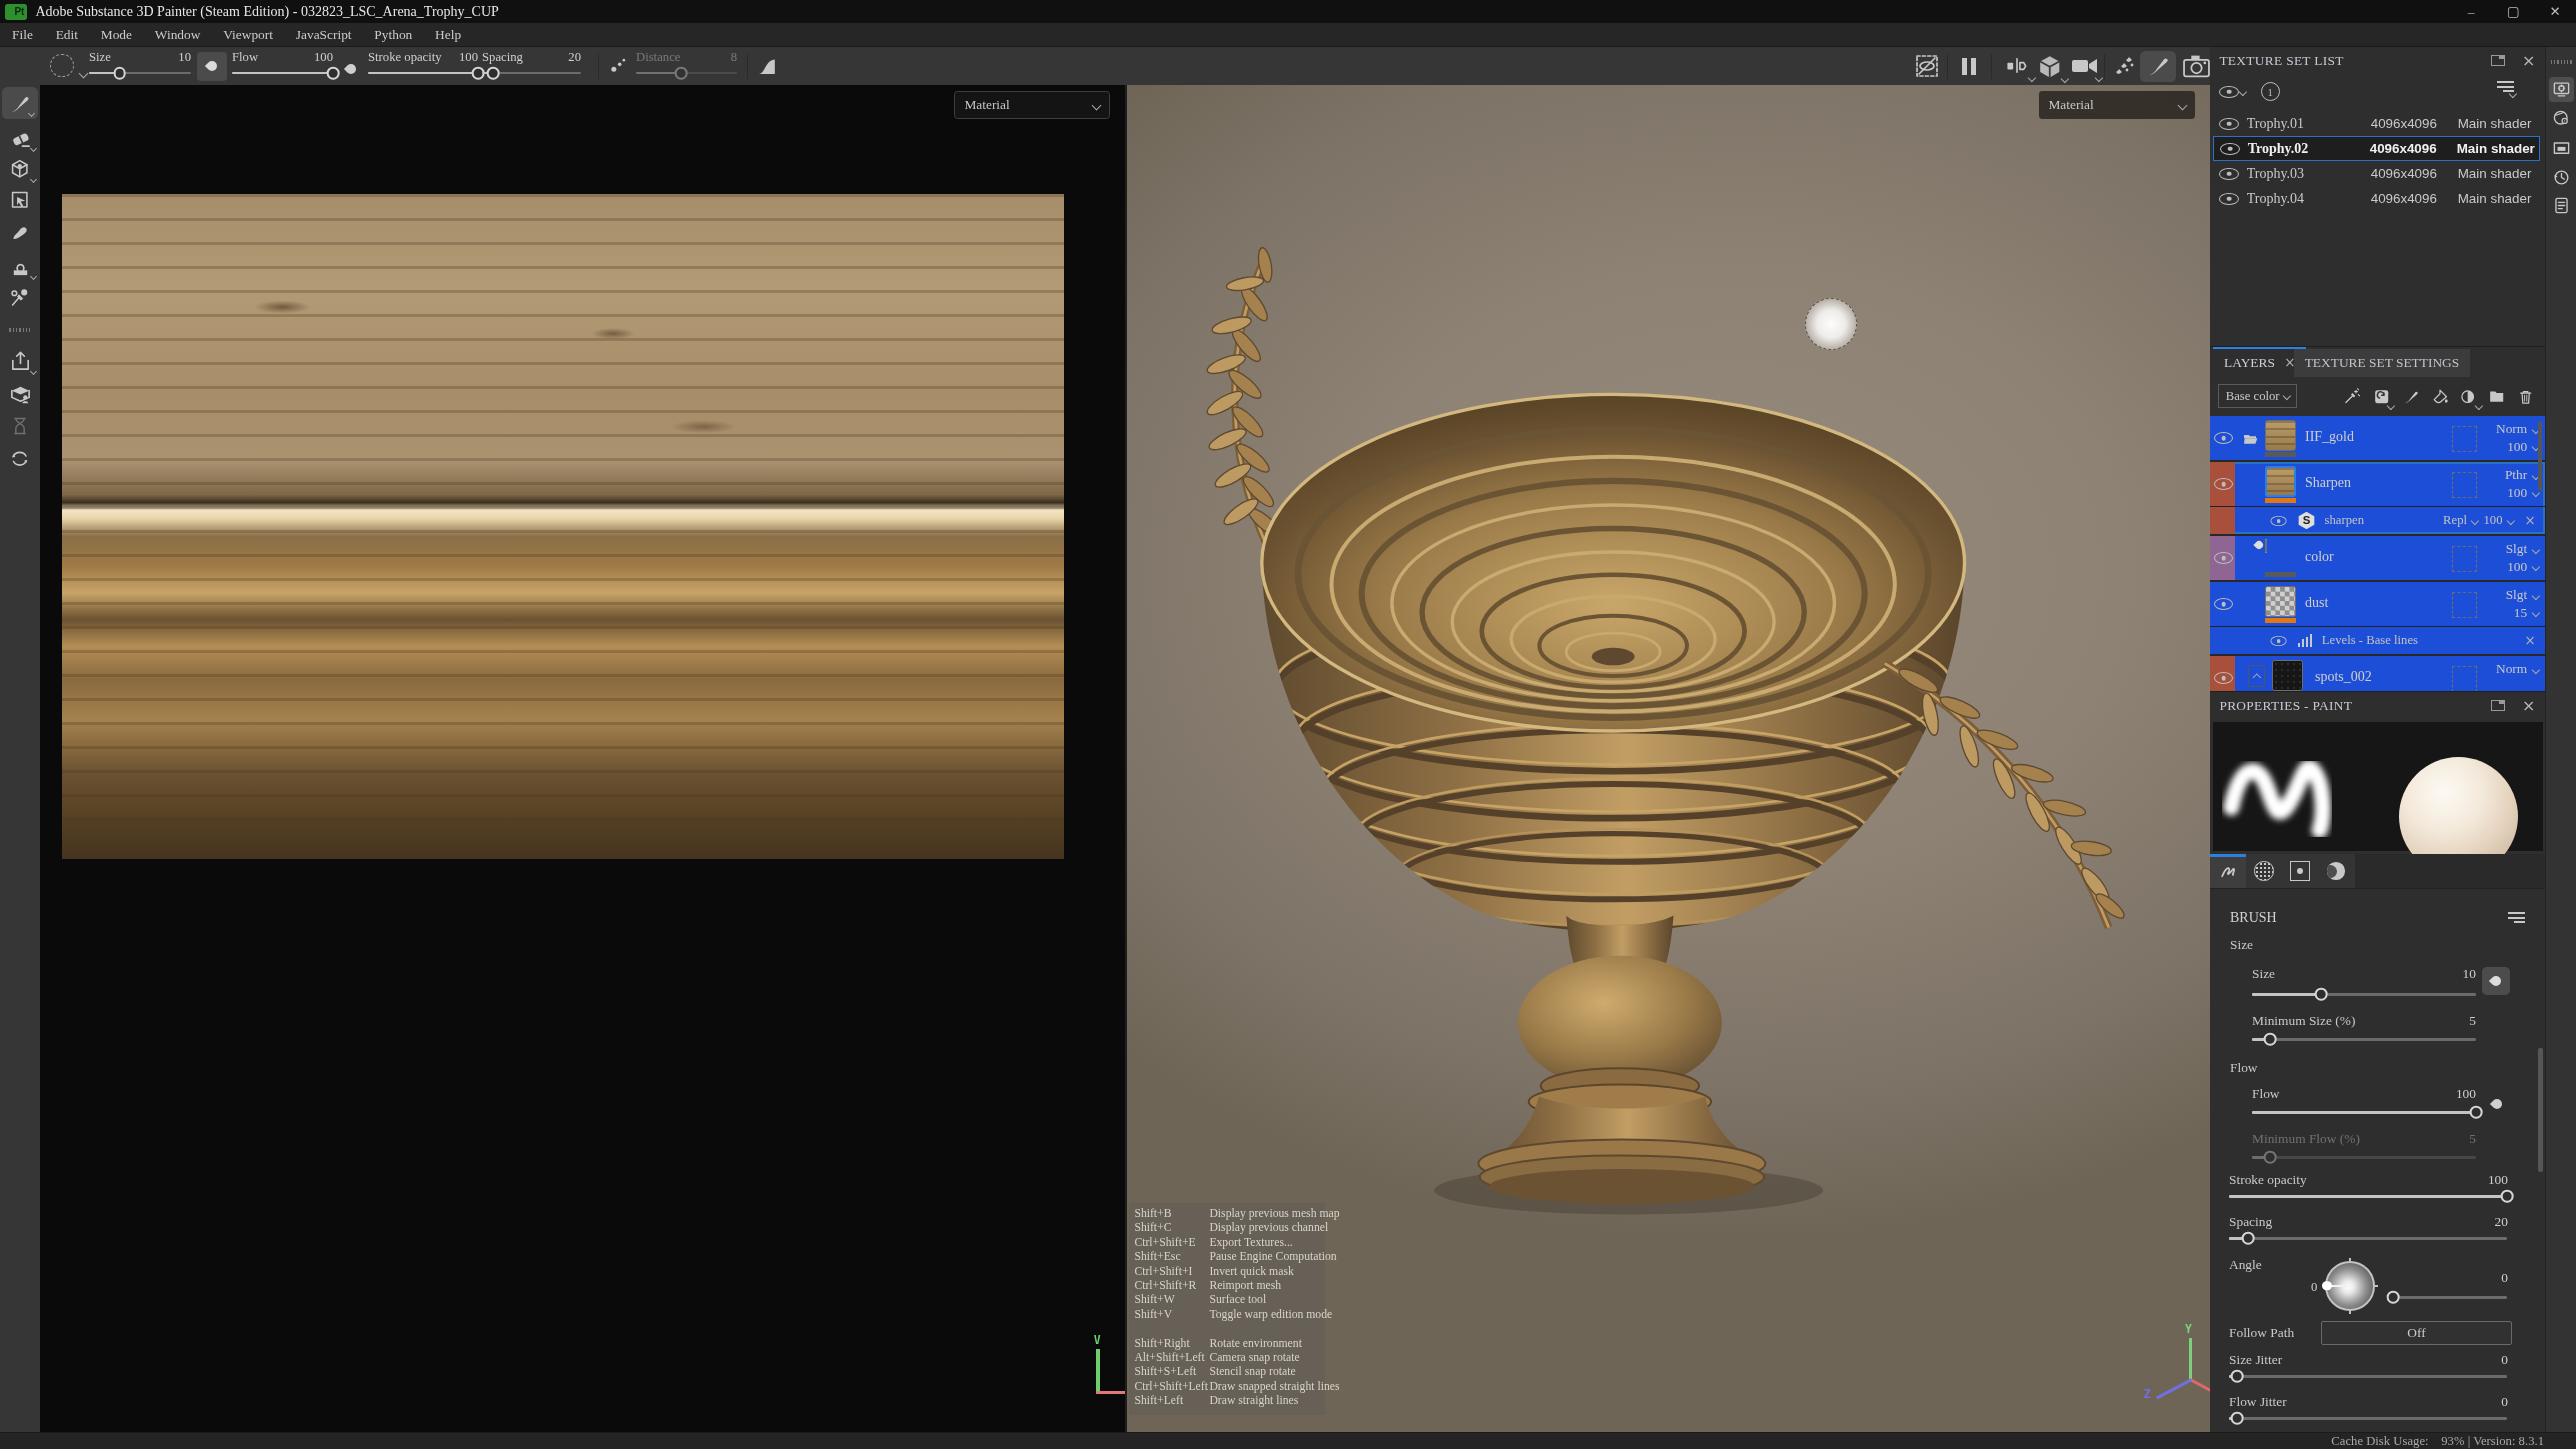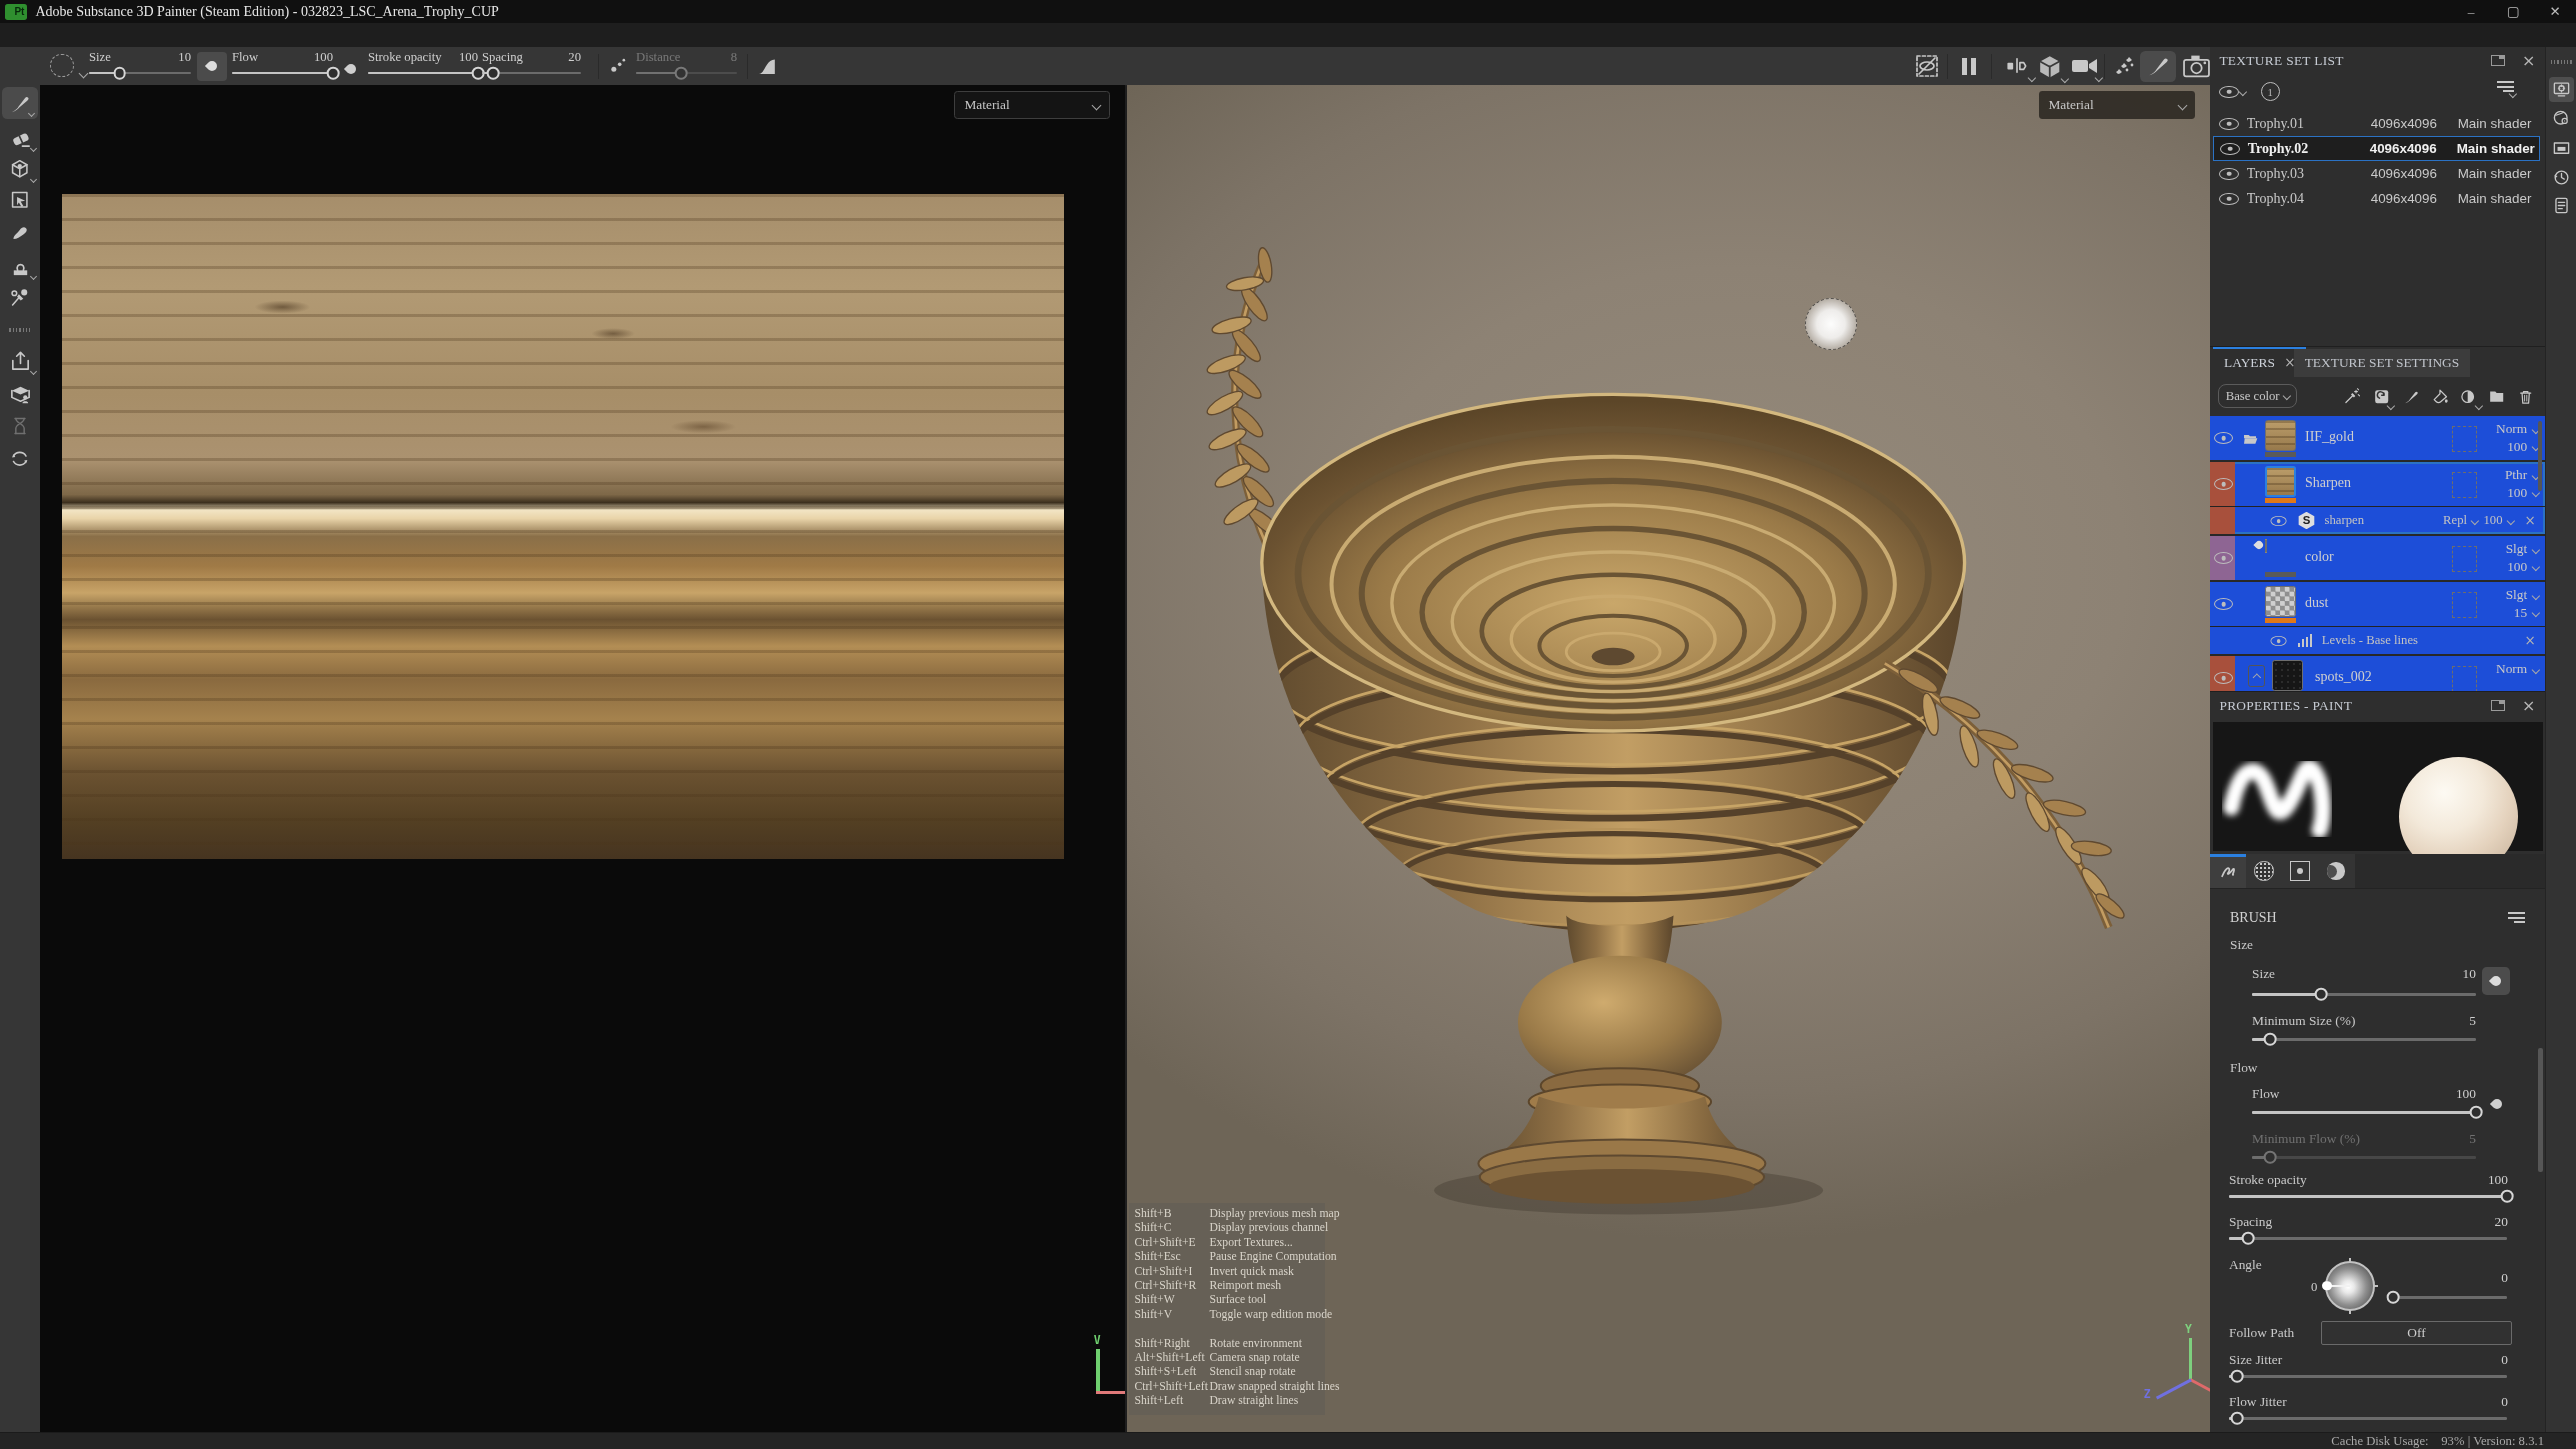--- a/index.html
+++ b/index.html
@@ -106,21 +106,21 @@
   .tslrow .res{width:87px;font-family:"Liberation Sans",sans-serif;font-size:13.4px;}
   .tslrow .shd{width:82px;font-family:"Liberation Sans",sans-serif;font-size:13.4px;}
   .tslrow.sel{background:#1e1e1e;border:1.3px solid #2b72c4;font-weight:bold;color:#f0f0f0;}
   .eye{display:inline-block;width:17.4px;height:10px;border:1.3px solid #bdbdbd;border-radius:50%;position:relative;flex:none;}
   .eye::after{content:"";position:absolute;left:50%;top:50%;width:4.7px;height:4.7px;background:#bdbdbd;border-radius:50%;transform:translate(-50%,-50%);}
 
   
   .ltab{position:absolute;top:2px;height:28px;display:flex;align-items:center;padding:0 10.7px;font-size:13.4px;color:#cdd2da;}
   .ltab.on{border-top:2.7px solid #2b80e0;background:#2e2e2e;top:0;}
   .ltab.off{background:#3c3c3c;color:#c0c4cb;}
-  .chandd{position:absolute;left:8px;top:37px;width:79px;height:24px;border:1.3px solid #5b5b5b;border-radius:8px;
+  .chandd{position:absolute;left:8px;top:37px;width:79px;height:24px;border:1.3px solid #5b5b5b;border-radius:0;
           display:flex;align-items:center;justify-content:space-between;padding:0 6.7px;font-size:12.7px;color:#c9c9c9;box-sizing:border-box;}
   .ltoolico{position:absolute;top:39px;width:21.5px;height:21.5px;display:flex;align-items:center;justify-content:center;}
   .lrows{position:absolute;left:0;top:69px;width:335px;height:276px;overflow:hidden;background:#282828;}
   .lgroup{position:relative;margin-bottom:2px;background:#1d4ed8;}
   .lgroup.sel{outline:2px solid #2b72c4;outline-offset:-2px;}
   .lmain{position:relative;height:44px;}
   .leffect{position:relative;height:27px;border-top:0.7px solid #232323;display:flex;align-items:center;font-size:12.7px;color:#c3c3c3;}
   .ltag{position:absolute;left:0;top:0;bottom:0;width:25px;}
   .leye{position:absolute;left:4px;top:16px;}
   .lfold{position:absolute;left:32px;top:14.8px;}
@@ -193,20 +193,30 @@
   <div class="titlebar">
     <div class="ptlogo">Pt</div>
     <div class="wtitle">Adobe Substance 3D Painter (Steam Edition) - 032823_LSC_Arena_Trophy_CUP</div>
     <div class="winbtns">
       <div class="winbtn">–</div>
       <div class="winbtn">▢</div>
       <div class="winbtn">✕</div>
     </div>
   </div>
 
+  <div class="menubar">
+    <span class="mi">File</span>
+    <span class="mi">Edit</span>
+    <span class="mi">Mode</span>
+    <span class="mi">Window</span>
+    <span class="mi">Viewport</span>
+    <span class="mi">JavaScript</span>
+    <span class="mi">Python</span>
+    <span class="mi">Help</span>
+  </div>
 
   <div class="toolbar">
     <div class="stencilsel">
       <div class="dcirc"></div>
       <i class="chev"></i>
     </div>
     <div class="tcell" style="left:89px;width:102px;">
       <div class="trow">
           <span>Size</span>
           <span>10</span>

